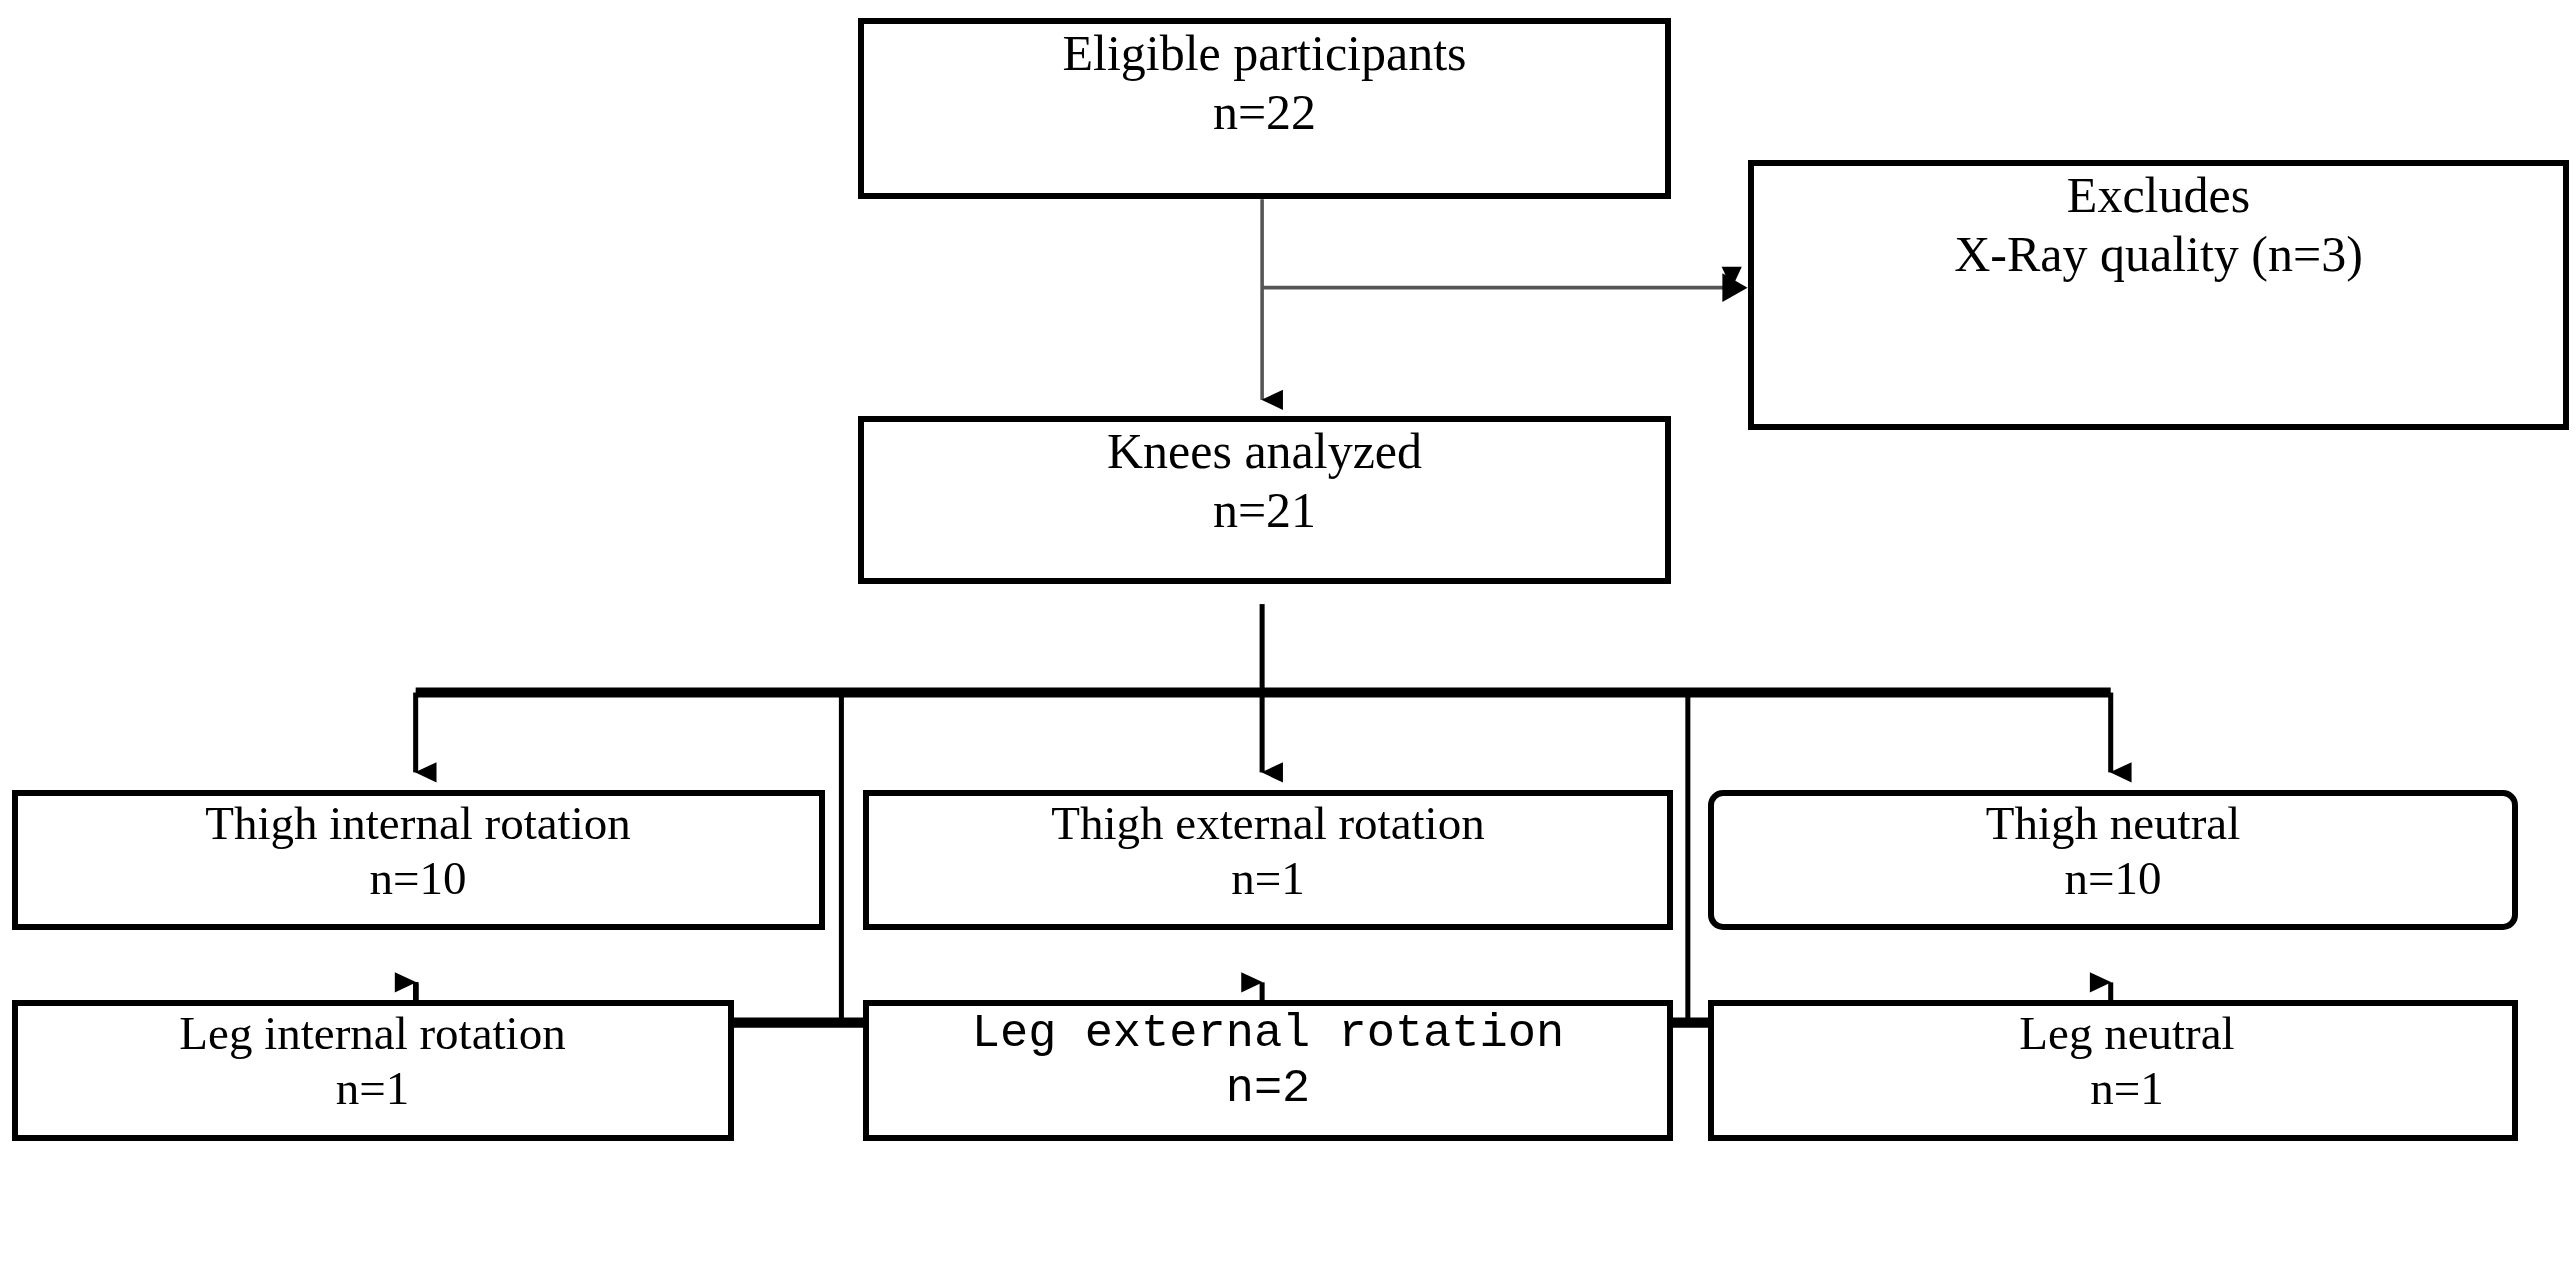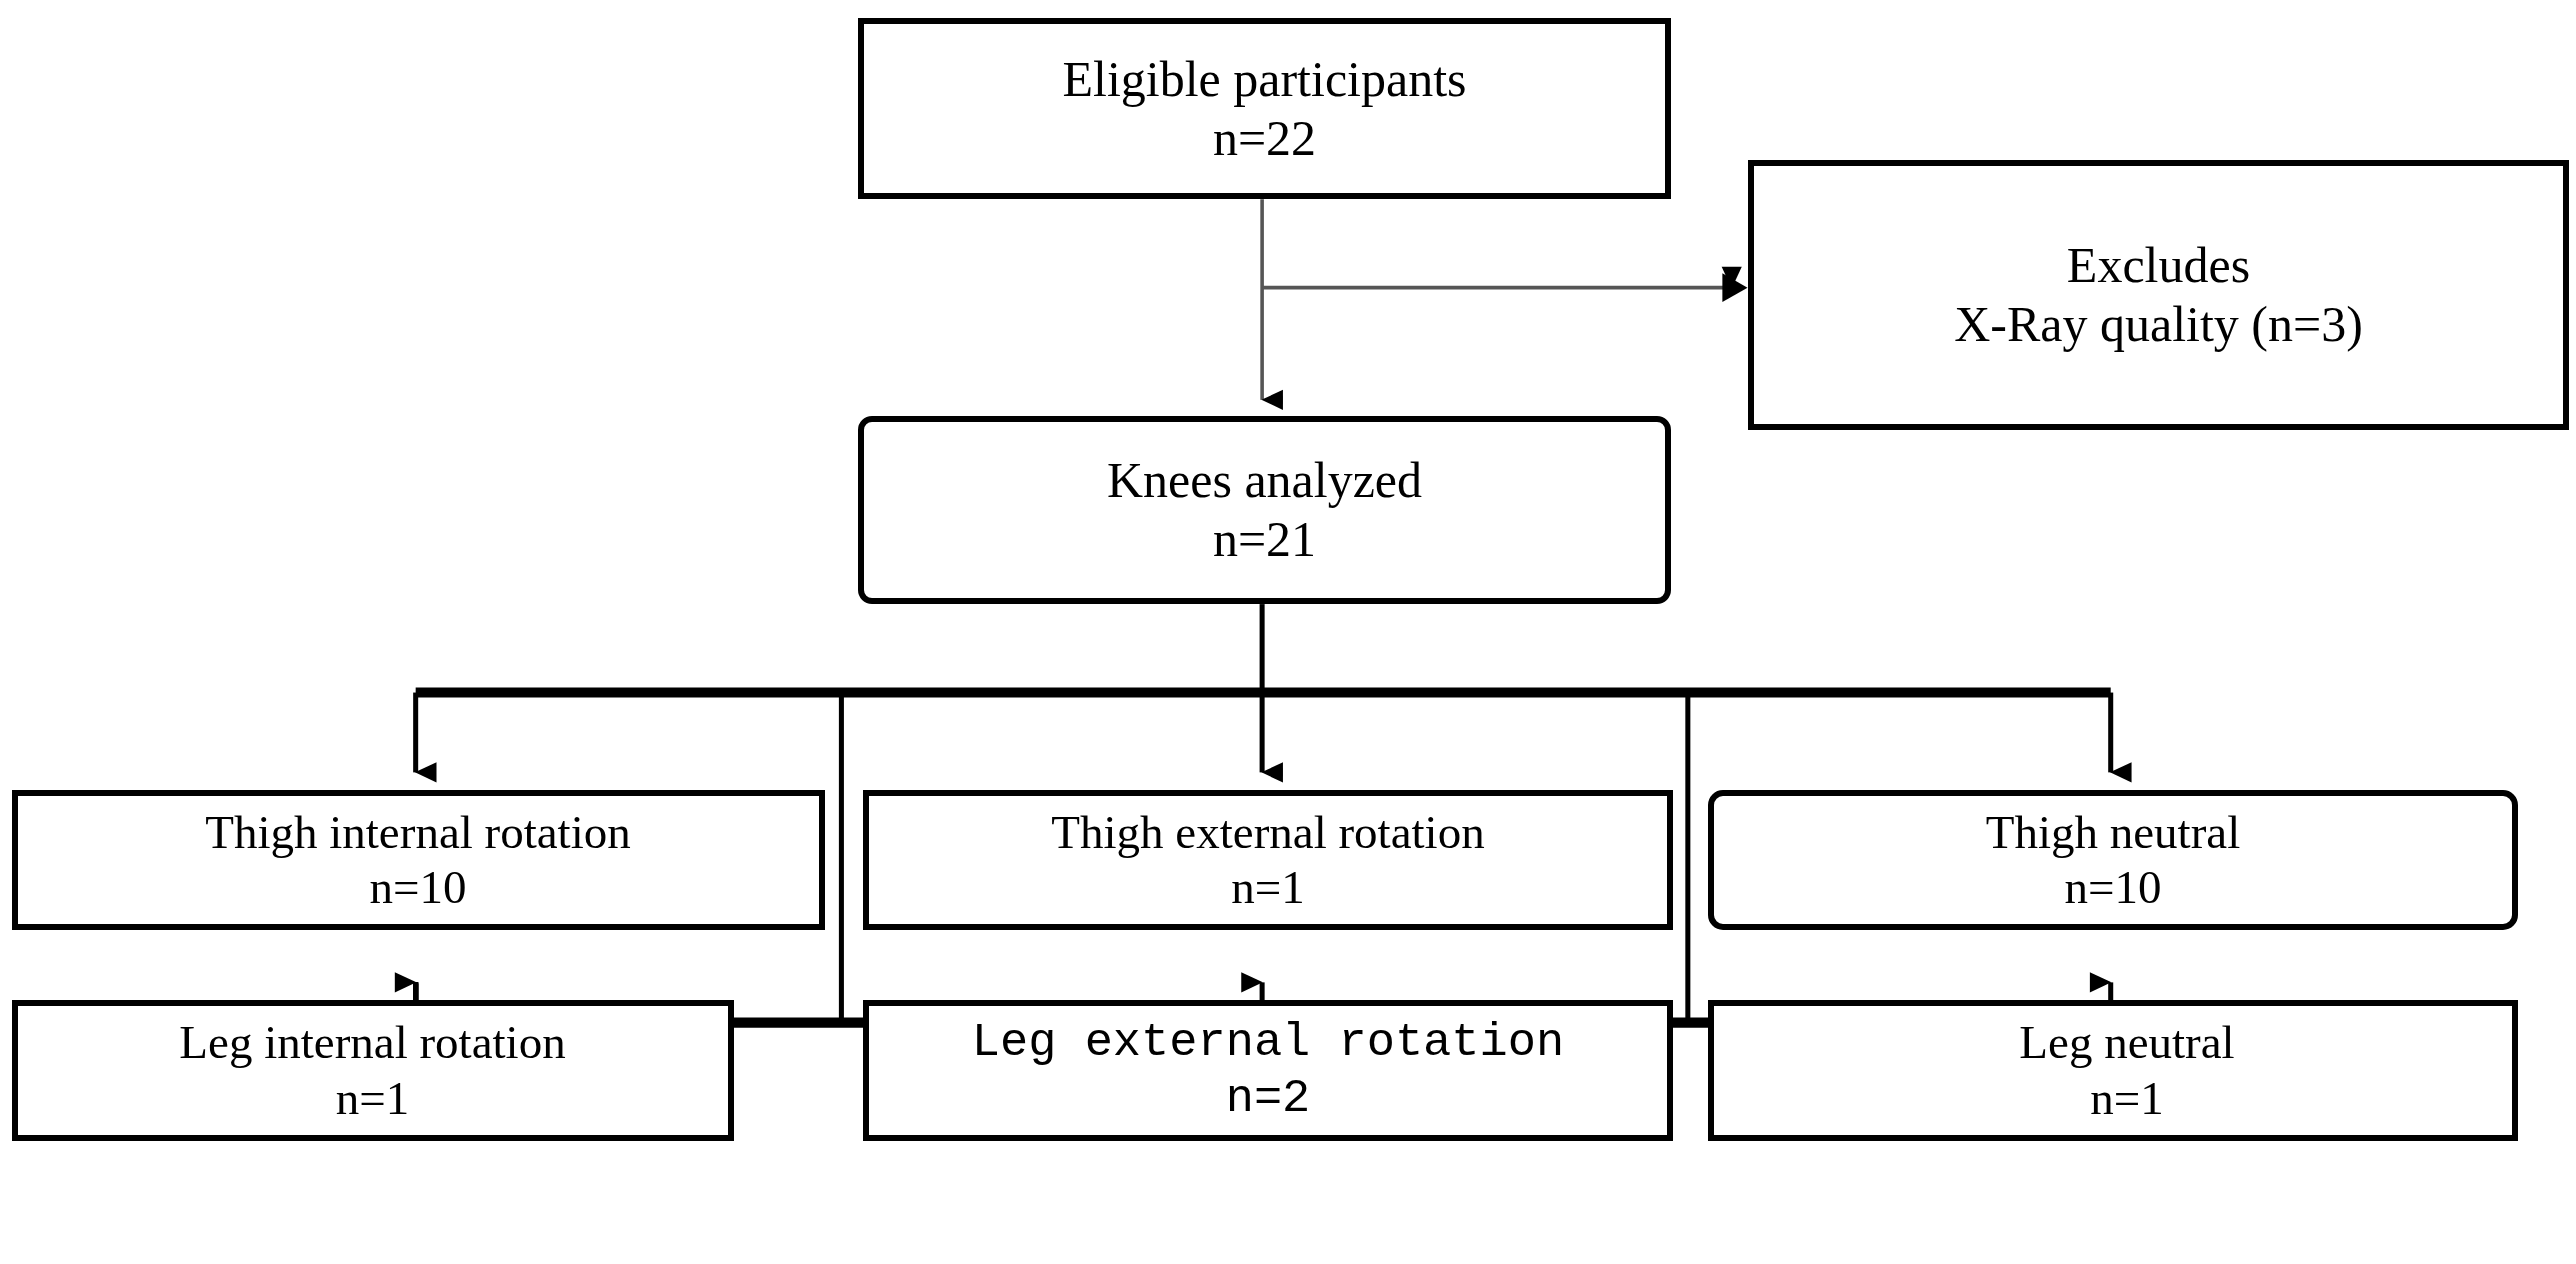--- a/index.html
+++ b/index.html
@@ -27,38 +27,37 @@
     pointer-events: none;
   }
   .node {
     position: absolute;
     box-sizing: border-box;
     background: #ffffff;
     border: 6.5px solid #000000;
     display: flex;
     flex-direction: column;
     align-items: center;
-    justify-content: center;
     text-align: center;
     color: #000000;
     line-height: 1.18;
     z-index: 2;
   }
   .node .line1 {
     display: block;
     white-space: nowrap;
   }
   .node .line2 {
     display: block;
     white-space: nowrap;
   }
   
   #node-eligible      { left: 858px; top: 18px;   width: 813px; height: 181px; font-size: 50px; }
   #node-excluded      { left: 1748px; top: 160px;  width: 821px; height: 270px; font-size: 50px; }
-  #node-analyzed      { left: 858px; top: 416px;  width: 813px; height: 188px; font-size: 50px; border-radius: 14px; }
+  #node-analyzed      { left: 858px; top: 416px;  width: 813px; height: 168px; font-size: 50px; }
   #node-thigh-int     { left: 11.5px;   top: 790px; width: 813px; height: 140px; font-size: 47px; }
   #node-thigh-ext     { left: 863px; top: 790px; width: 810px; height: 140px; font-size: 47px; }
   #node-thigh-neu     { left: 1708px; top: 790px; width: 810px; height: 140px; font-size: 47px; border-radius: 15px; }
   #node-leg-int       { left: 11.5px;   top: 1000px; width: 722px; height: 141px; font-size: 47px; }
   #node-leg-ext       { left: 863px; top: 1000px; width: 810px; height: 141px; font-size: 47px; font-family: Liberation Mono, monospace; }
   #node-leg-neu       { left: 1708px; top: 1000px; width: 810px; height: 141px; font-size: 47px; padding-left: 28px; }
 </style>
 </head>
 <body>
 

